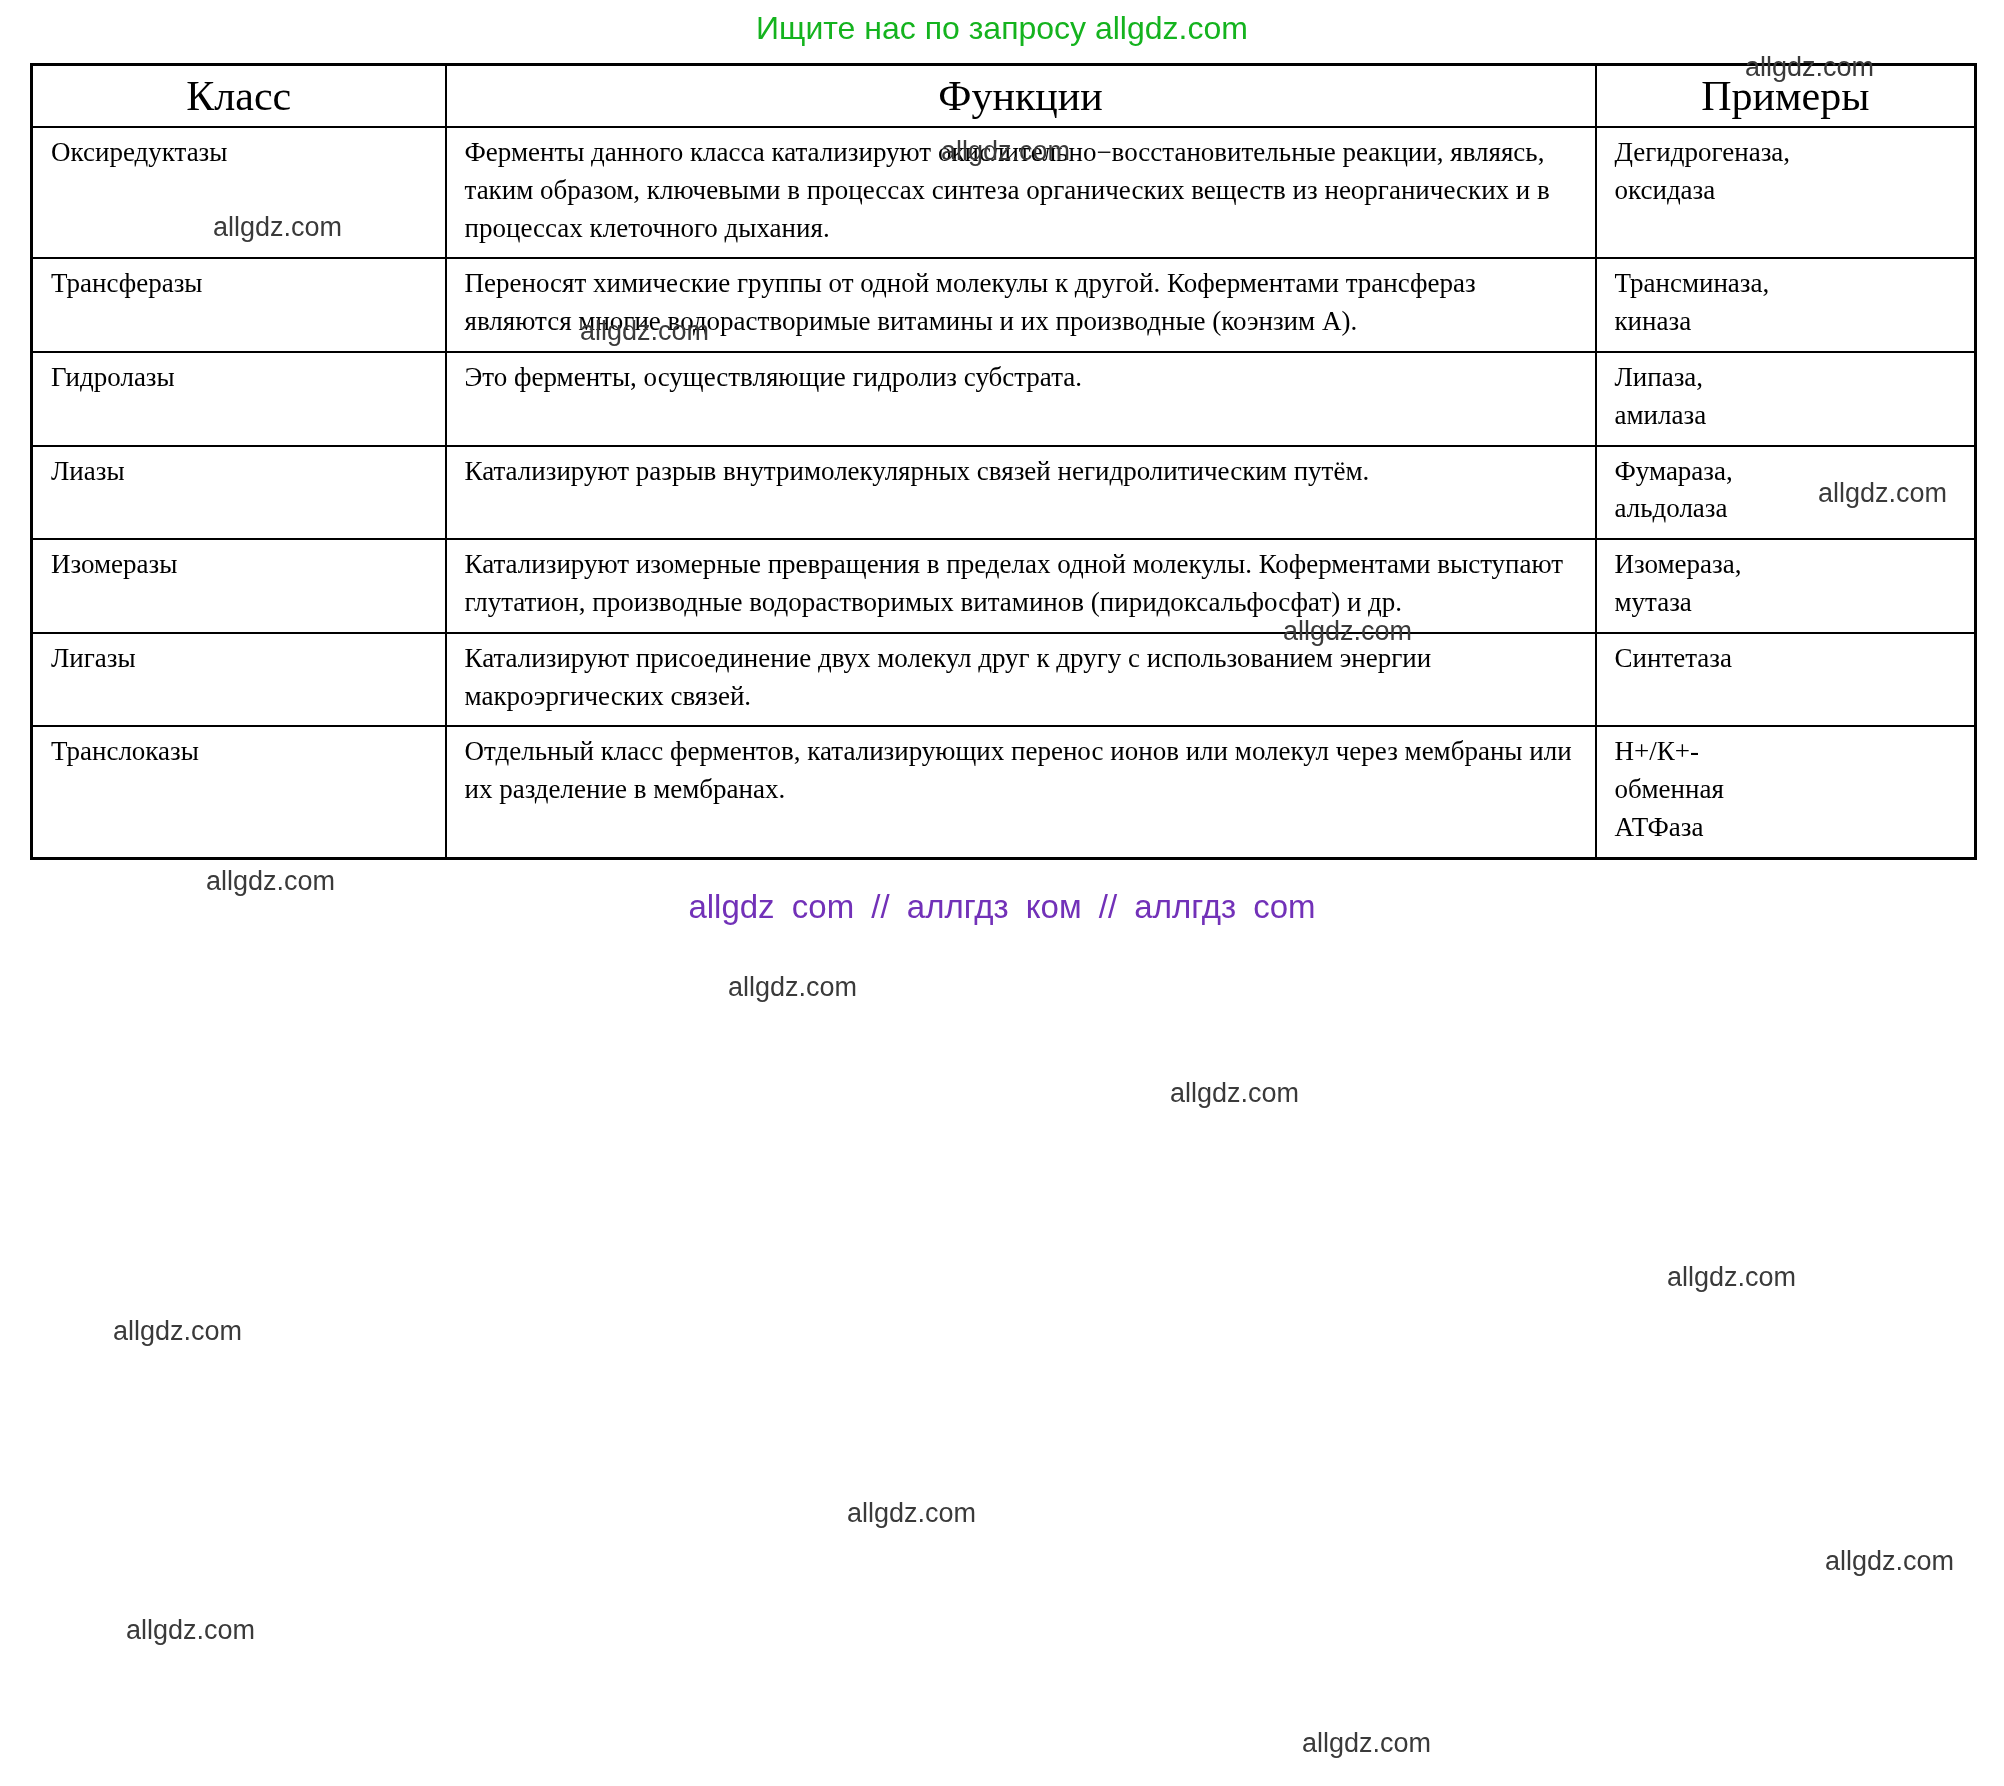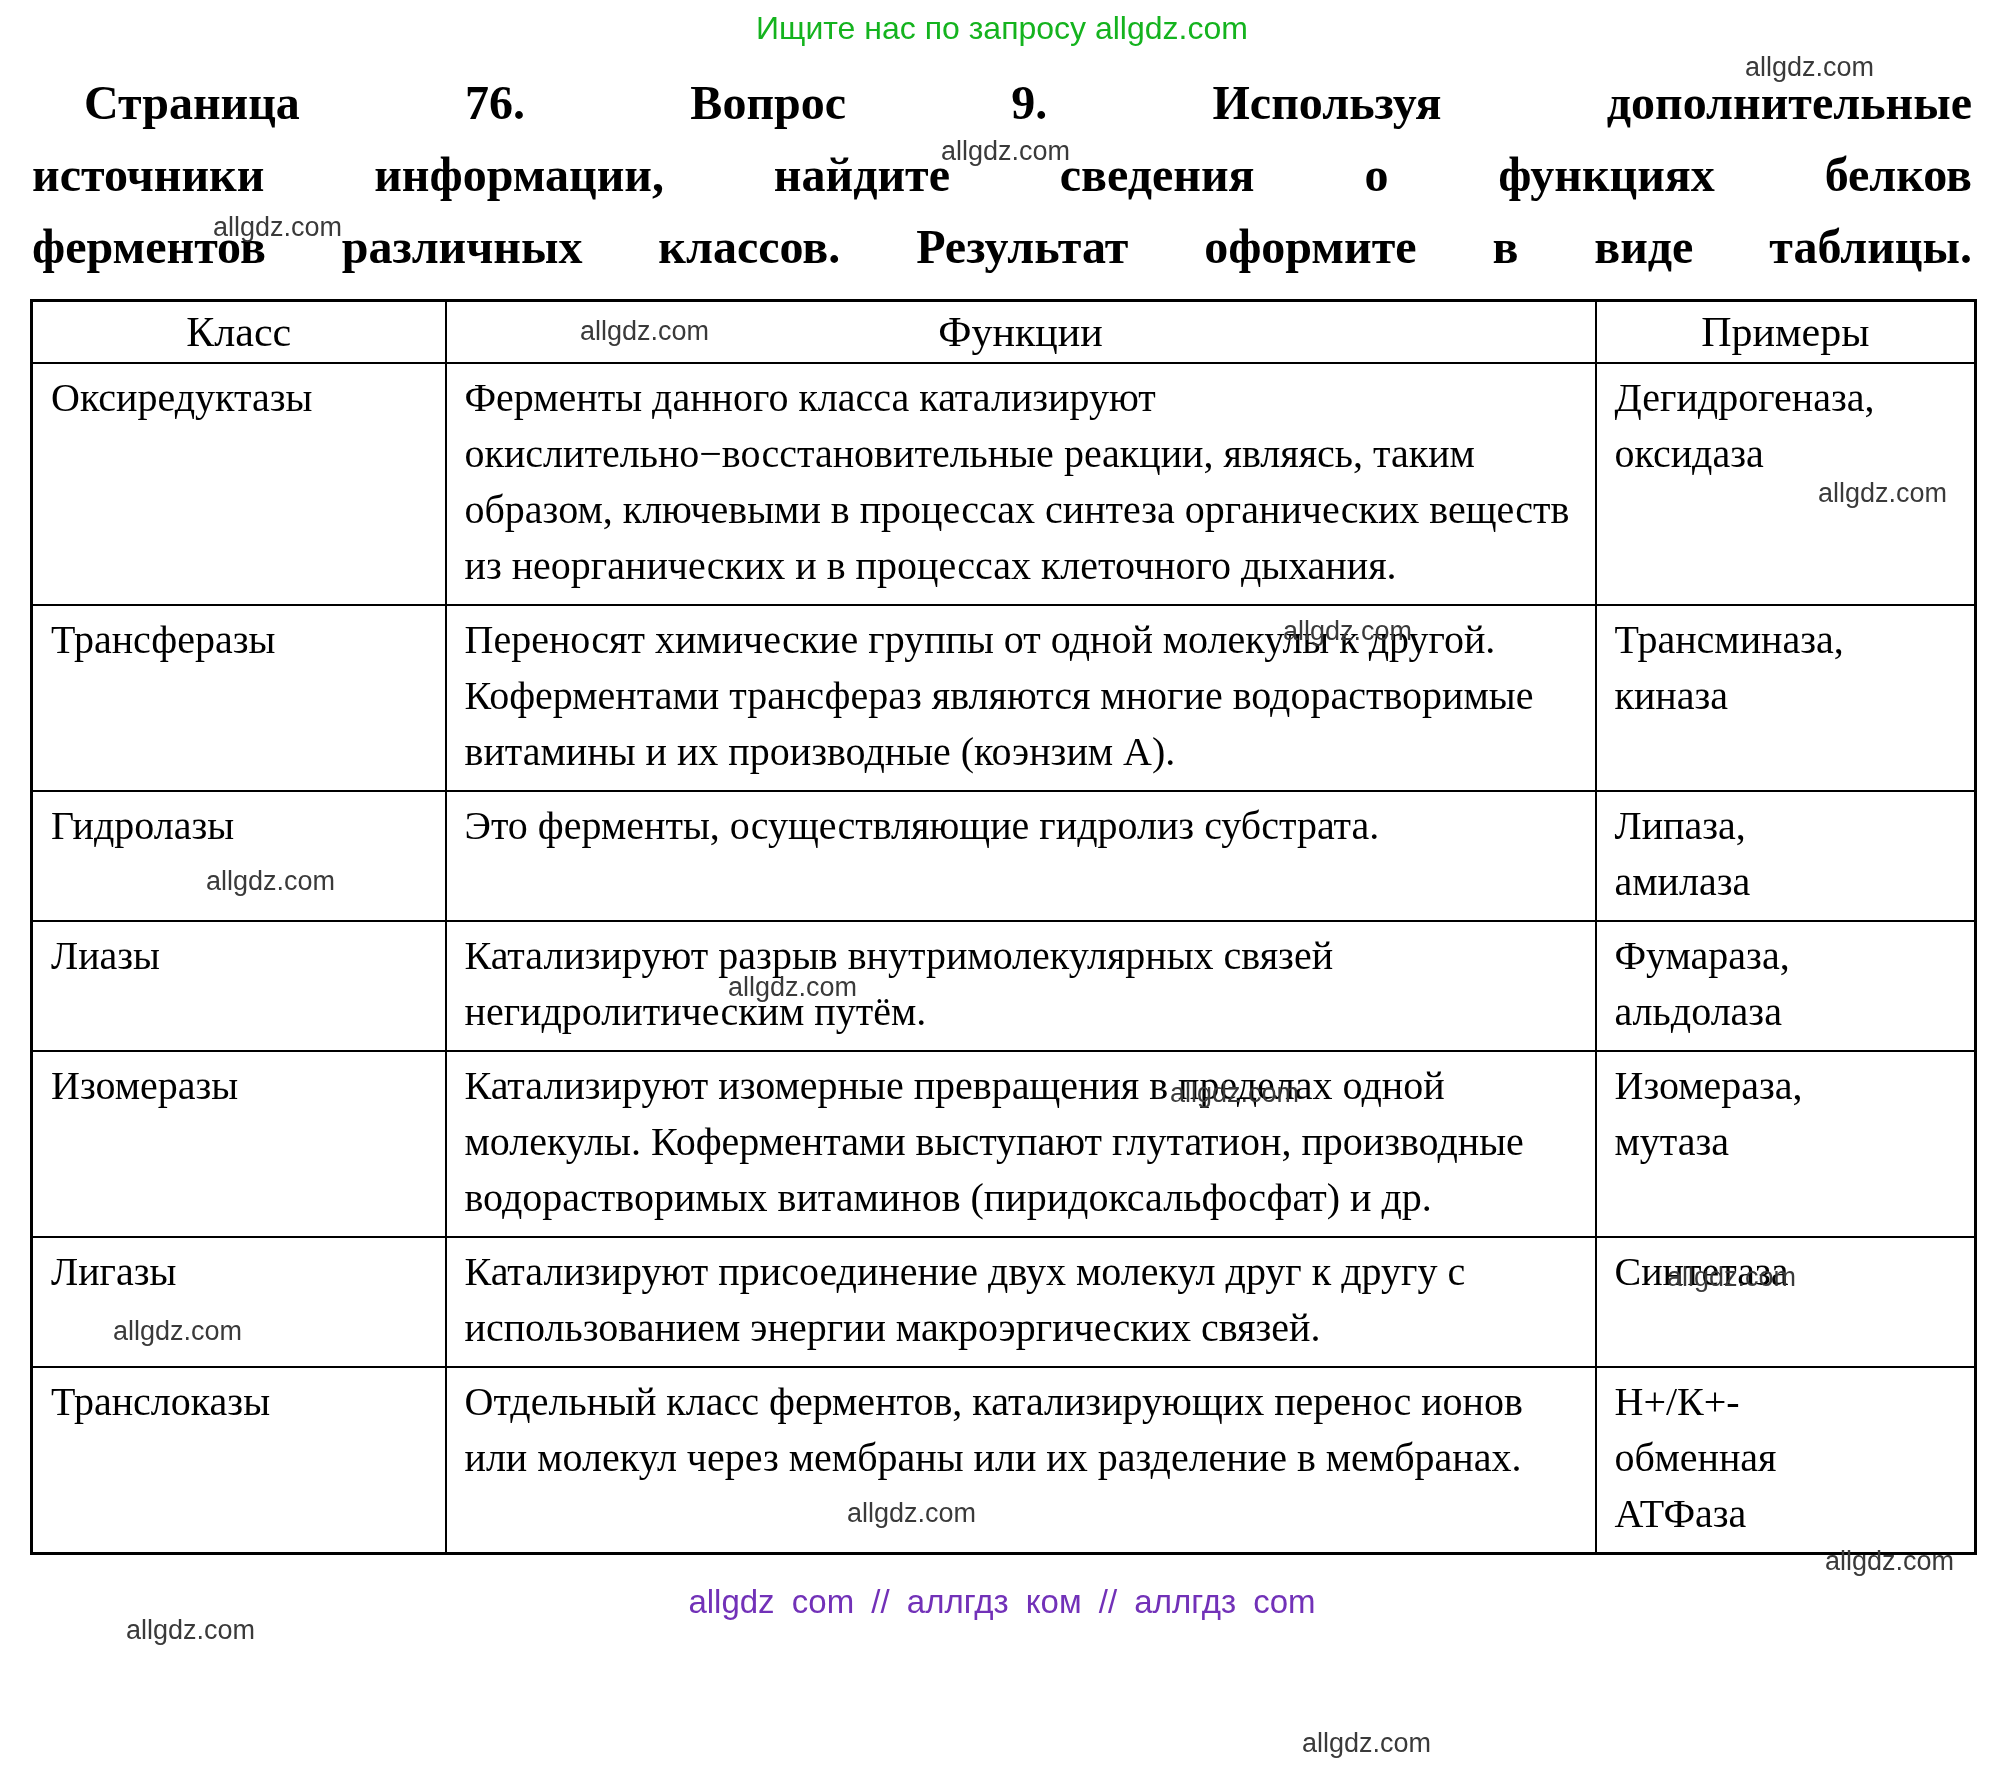--- a/index.html
+++ b/index.html
@@ -35,21 +35,21 @@
     border: 3px solid #000000;
   }
   .enzymes th, .enzymes td { border: 2px solid #000000; vertical-align: top; }
   .enzymes th {
     font-size: 42px;
     font-weight: normal;
     padding: 6px 10px;
     text-align: center;
   }
   .enzymes td {
-    font-size: 40px;
+    font-size: 27px;
     line-height: 1.4;
     padding: 6px 16px 10px 18px;
     text-align: left;
   }
   col.c1 { width: 414px; }
   col.c2 { width: 1150px; }
   col.c3 { width: 380px; }
   td.examples { white-space: pre-line; border-radius: 17px; }
   .footer {
     margin-top: 28px;
@@ -67,25 +67,20 @@
     white-space: nowrap;
   }
 </style>
 </head>
 <body>
 
 <div class="page">
 
   <div class="banner">Ищите нас по запросу allgdz.com</div>
 
-  <div class="heading">
-    <div class="h-line h-line1">Страница 76. Вопрос 9. Используя дополнительные</div>
-    <div class="h-line">источники информации, найдите сведения о функциях белков</div>
-    <div class="h-line">ферментов различных классов. Результат оформите в виде таблицы.</div>
-  </div>
 
   <table class="enzymes">
     <colgroup>
       <col class="c1">
         <col class="c2">
         <col class="c3">
     </colgroup>
     <thead>
       <tr>
         <th>Класс</th>

